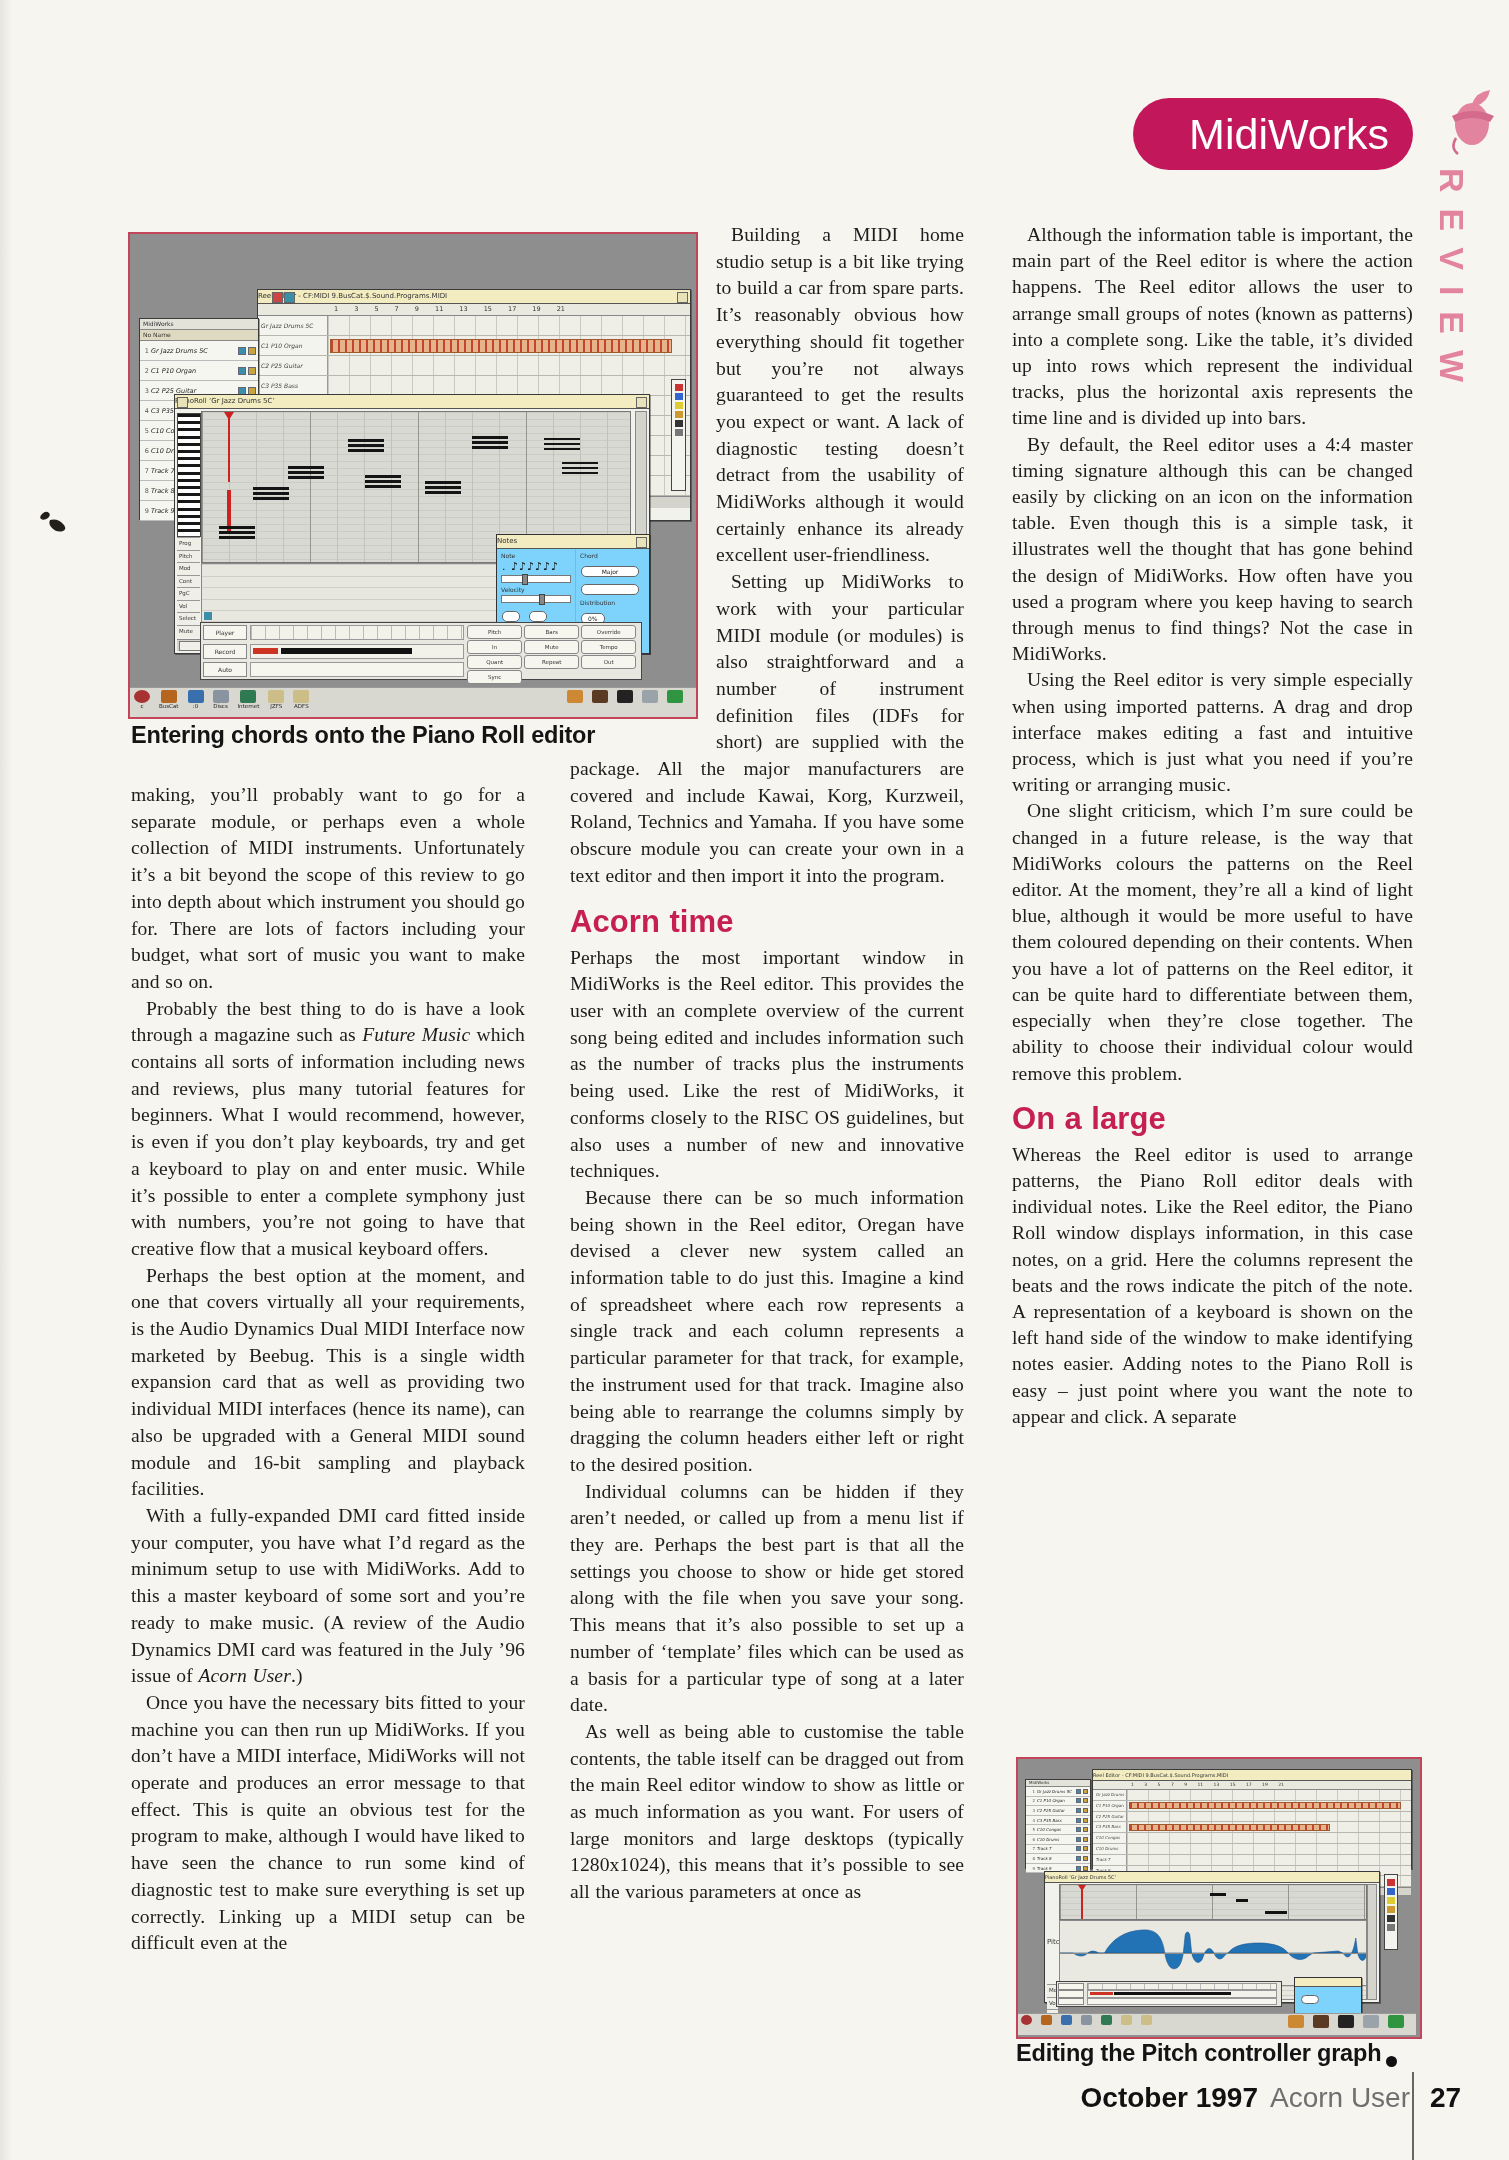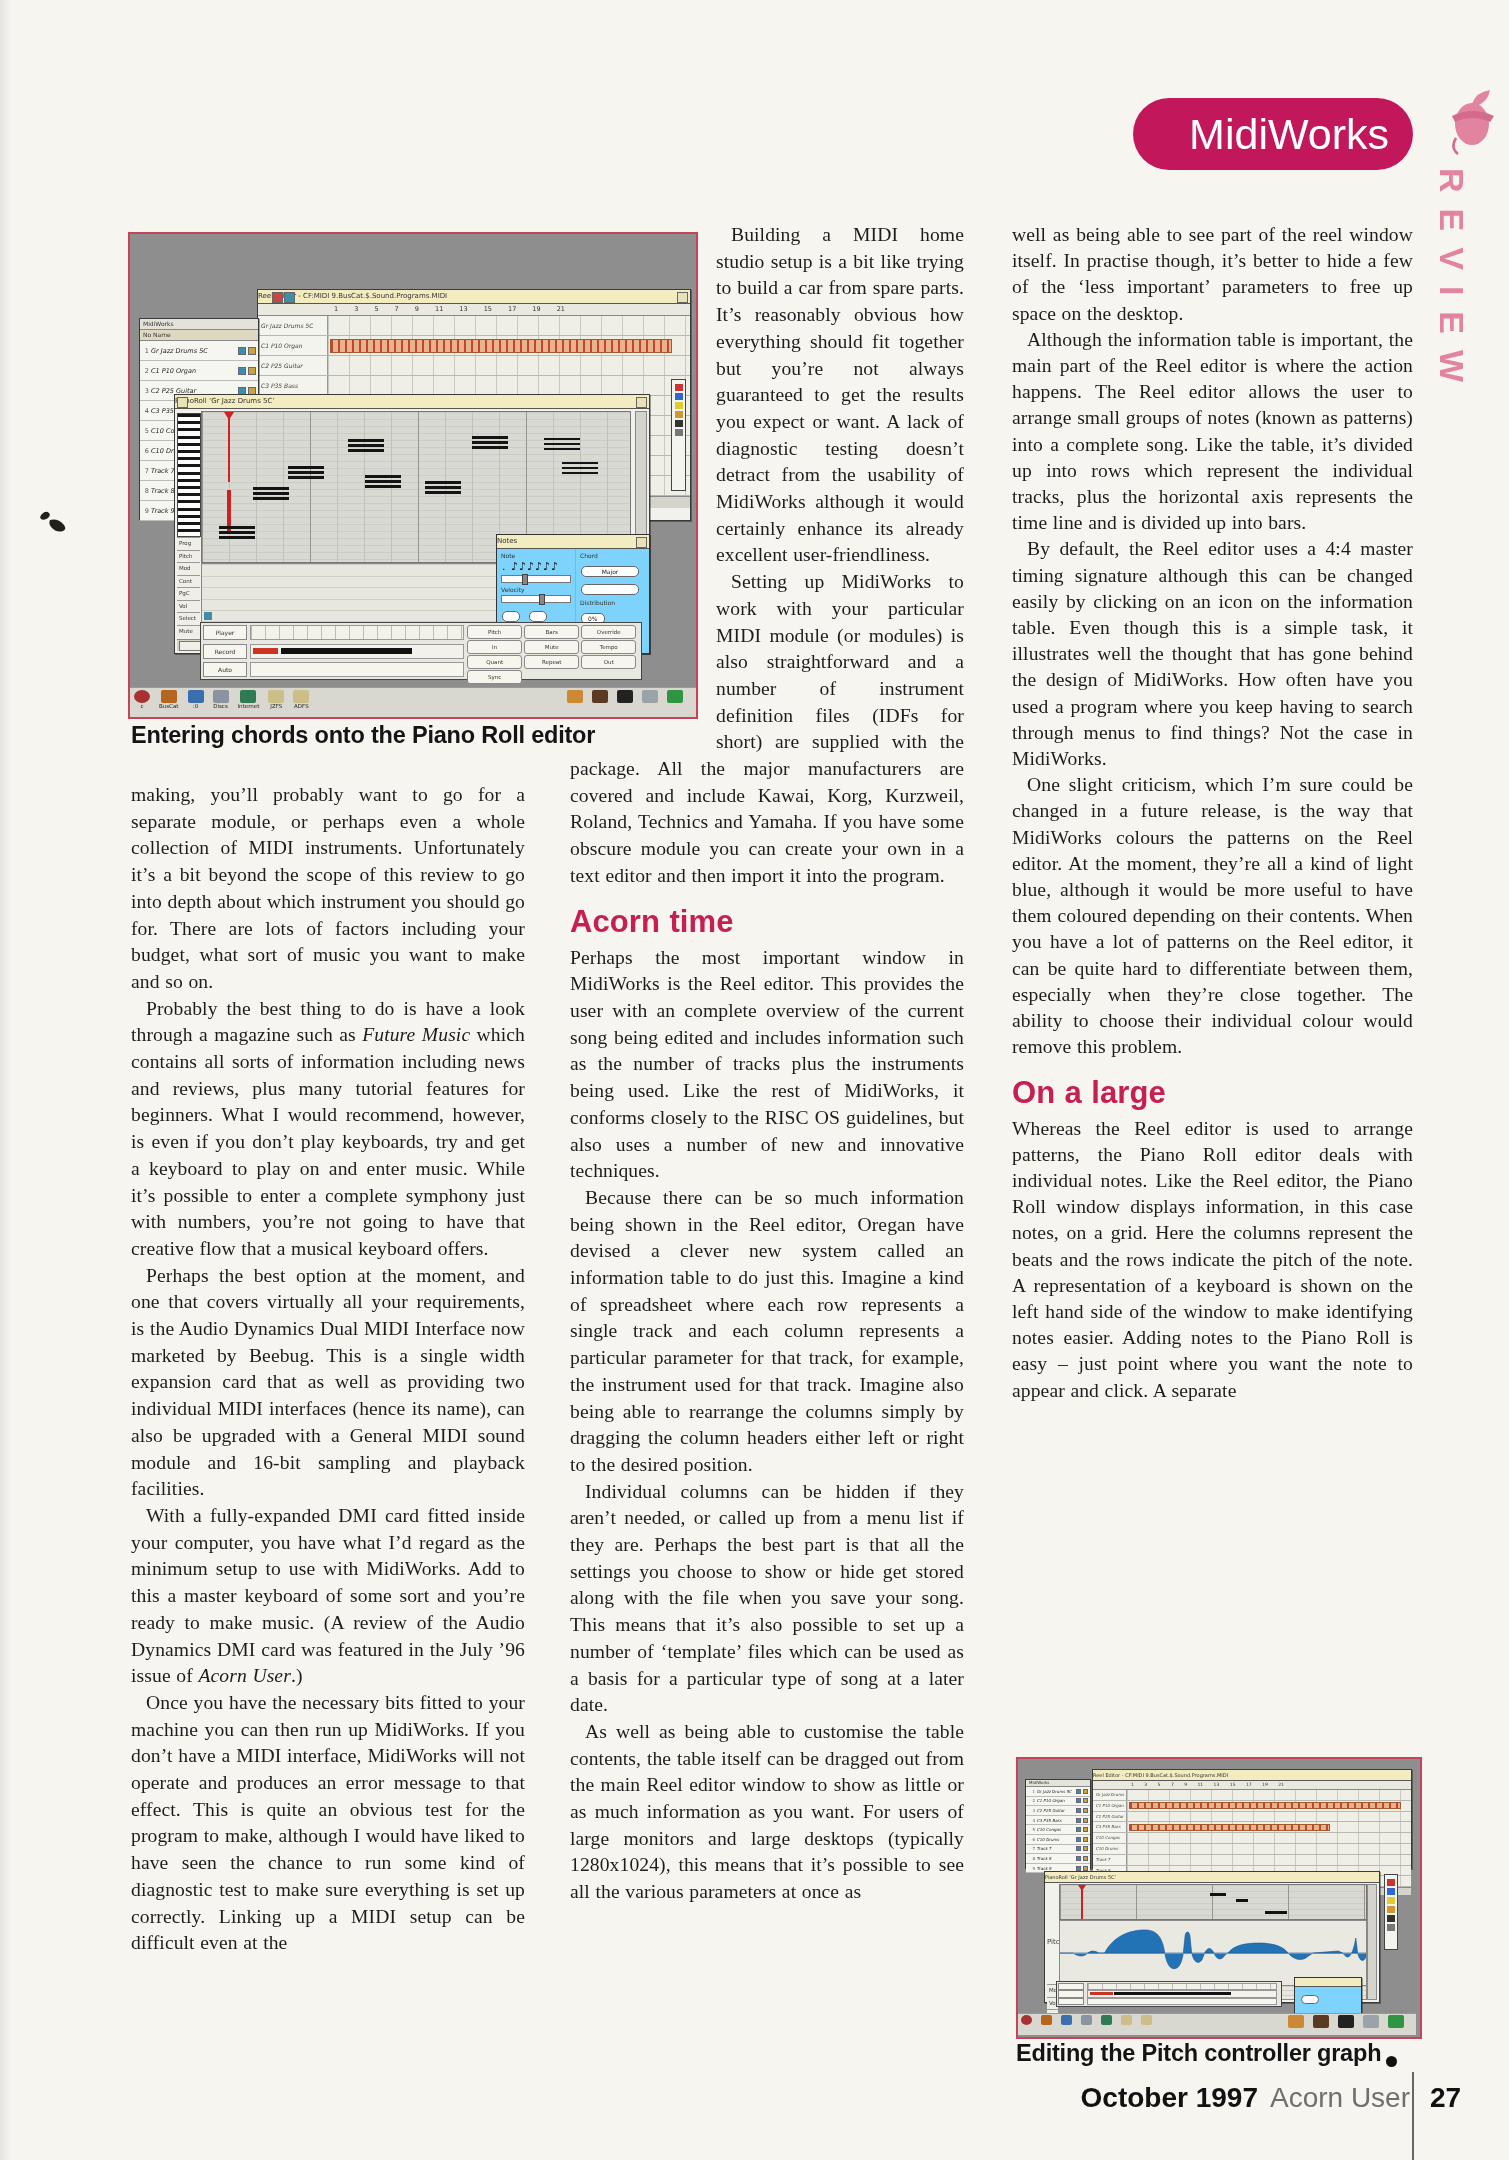--- a/index.html
+++ b/index.html
@@ -477,23 +477,23 @@
     <div class="wrap-spacer"></div>
       <p class="body-p ind">Building a MIDI home studio setup is a bit like trying to build a car from spare parts. It’s reasonably obvious how everything should fit together but you’re not always guaranteed to get the results you expect or want. A lack of diagnostic testing doesn’t detract from the usability of MidiWorks although it would certainly enhance its already excellent user-friendliness.</p>
       <p class="body-p ind">Setting up MidiWorks to work with your particular MIDI module (or modules) is also straightforward and a number of instrument definition files (IDFs for short) are supplied with the package. All the major manufacturers are covered and include Kawai, Korg, Kurzweil, Roland, Technics and Yamaha. If you have some obscure module you can create your own in a text editor and then import it into the program.</p>
       <h2 class="col-head">Acorn time</h2>
       <p class="body-p">Perhaps the most important window in MidiWorks is the Reel editor. This provides the user with an complete overview of the current song being edited and includes information such as the number of tracks plus the instruments being used. Like the rest of MidiWorks, it conforms closely to the RISC OS guidelines, but also uses a number of new and innovative techniques.</p>
       <p class="body-p ind">Because there can be so much information being shown in the Reel editor, Oregan have devised a clever new system called an information table to do just this. Imagine a kind of spreadsheet where each row represents a single track and each column represents a particular parameter for that track, for example, the instrument used for that track. Imagine also being able to rearrange the columns simply by dragging the column headers either left or right to the desired position.</p>
       <p class="body-p ind">Individual columns can be hidden if they aren’t needed, or called up from a menu list if they are. Perhaps the best part is that all the settings you choose to show or hide get stored along with the file when you save your song. This means that it’s also possible to set up a number of ‘template’ files which can be used as a basis for a particular type of song at a later date.</p>
       <p class="body-p ind">As well as being able to customise the table contents, the table itself can be dragged out from the main Reel editor window to show as little or as much information as you want. For users of large monitors and large desktops (typically 1280x1024), this means that it’s possible to see all the various parameters at once as</p>
     </div>
   <div id="col3" class="col">
-      <p class="body-p">well as being able to see part of the reel window itself. In practise though, it’s better to hide a few of the ‘less important’ parameters to free up space on the desktop.</p>
       <p class="body-p ind">Although the information table is important, the main part of the Reel editor is where the action happens. The Reel editor allows the user to arrange small groups of notes (known as patterns) into a complete song. Like the table, it’s divided up into rows which represent the individual tracks, plus the horizontal axis represents the time line and is divided up into bars.</p>
       <p class="body-p ind">By default, the Reel editor uses a 4:4 master timing signature although this can be changed easily by clicking on an icon on the information table. Even though this is a simple task, it illustrates well the thought that has gone behind the design of MidiWorks. How often have you used a program where you keep having to search through menus to find things? Not the case in MidiWorks.</p>
+      <p class="body-p ind">Using the Reel editor is very simple especially when using imported patterns. A drag and drop interface makes editing a fast and intuitive process, which is just what you need if you’re writing or arranging music.</p>
       <p class="body-p ind">One slight criticism, which I’m sure could be changed in a future release, is the way that MidiWorks colours the patterns on the Reel editor. At the moment, they’re all a kind of light blue, although it would be more useful to have them coloured depending on their contents. When you have a lot of patterns on the Reel editor, it can be quite hard to differentiate between them, especially when they’re close together. The ability to choose their individual colour would remove this problem.</p>
       <h2 class="col-head">On a large</h2>
       <p class="body-p">Whereas the Reel editor is used to arrange patterns, the Piano Roll editor deals with individual notes. Like the Reel editor, the Piano Roll window displays information, in this case notes, on a grid. Here the columns represent the beats and the rows indicate the pitch of the note. A representation of a keyboard is shown on the left hand side of the window to make identifying notes easier. Adding notes to the Piano Roll is easy – just point where you want the note to appear and click. A separate</p>
     </div>
 
   <div class="shot" style="left:1016px;top:1757px;width:402px;height:278px;">
 
     <div class="win" style="left:74px;top:10px;width:318px;height:98px;">
       <div class="tbar" style="height:10px;font-size:5px;line-height:10px;">
         <span>Reel Editor - CF:MIDI 9.BusCat.$.Sound.Programs.MIDI</span>

